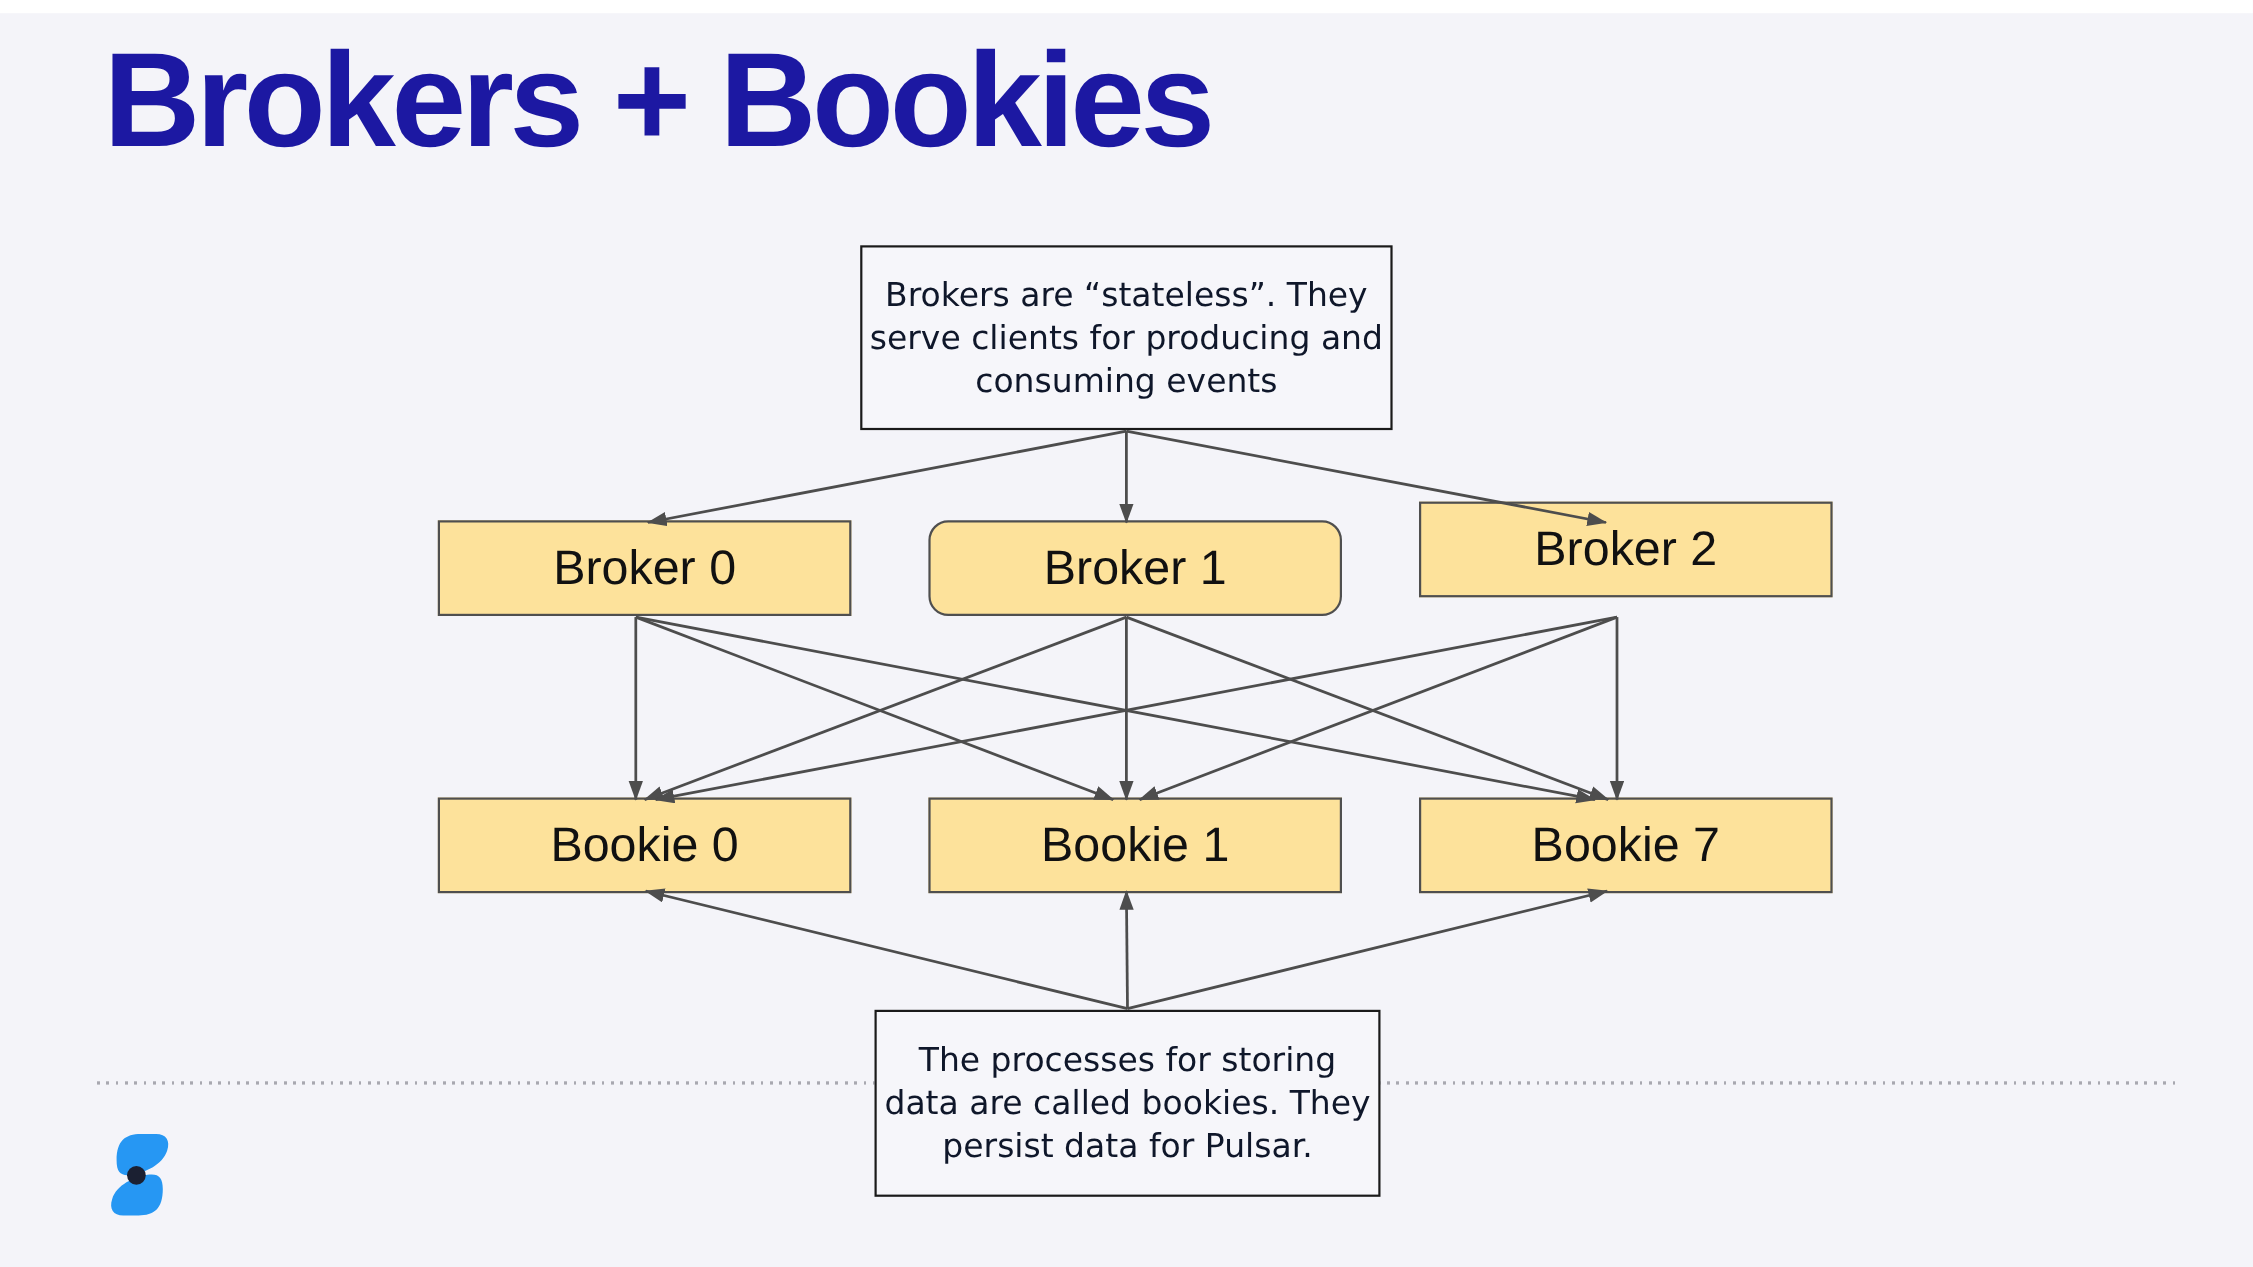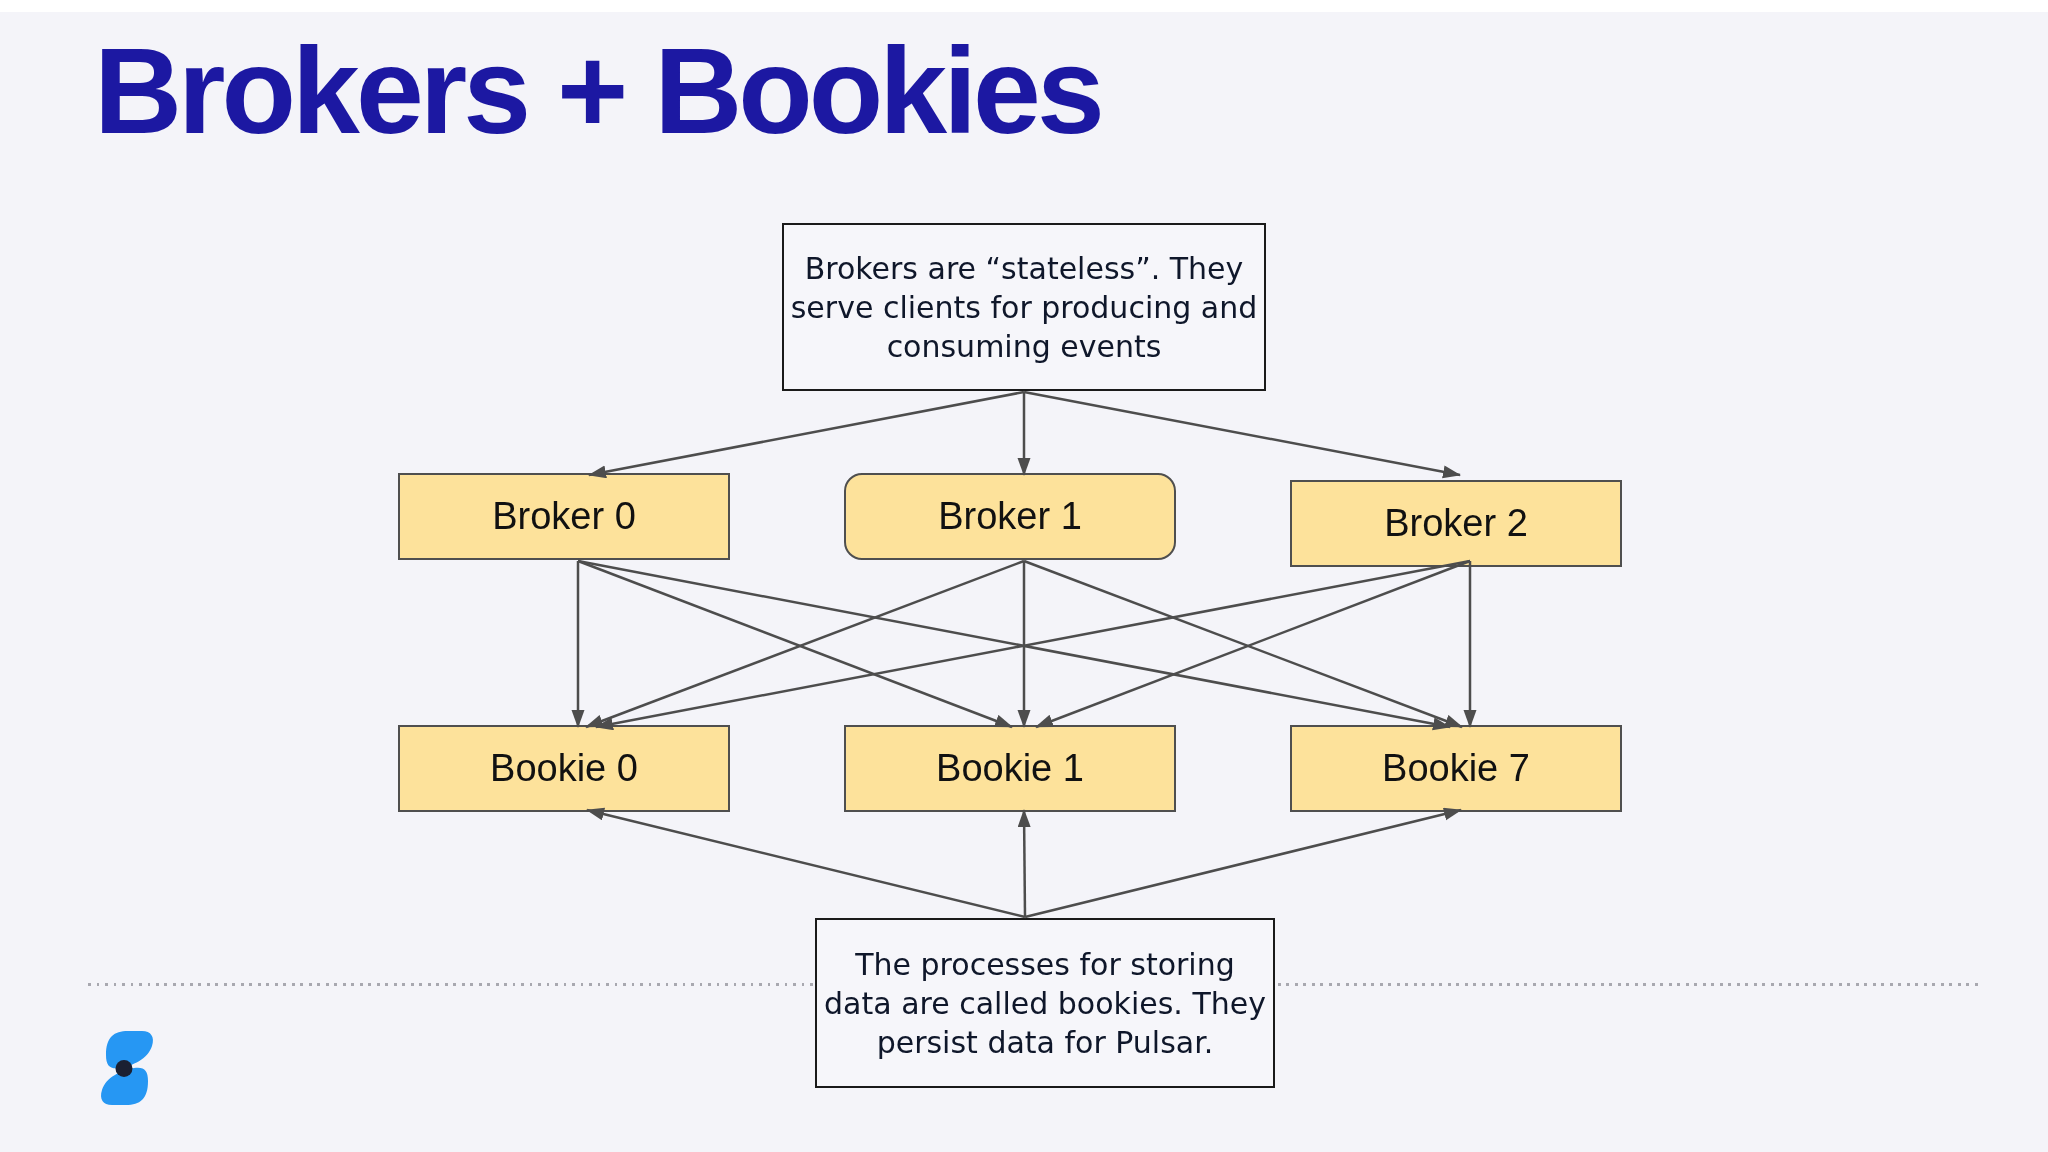--- a/index.html
+++ b/index.html
@@ -16,42 +16,42 @@
          font-size:122px;font-weight:700;letter-spacing:-4px;line-height:1.1;
          color:var(--title,#1C18A2);}
 
   
   .divider{position:absolute;left:88px;top:983px;width:1890px;height:3px;
            background:repeating-linear-gradient(90deg,
              var(--divider,#A8A8B0) 0 2.5px, transparent 2.5px 8.5px);
            z-index:1;}
 
   
-  .node{position:absolute;width:332px;height:87px;box-sizing:border-box;
+  .node{position:absolute;width:376px;height:87px;box-sizing:border-box;
         background:var(--node-fill,#FDE29B);
         border:2.5px solid var(--node-border,#4F4F4F);
         display:flex;align-items:center;justify-content:center;
-        font-size:38px;color:#111;z-index:2;}
+        font-size:44px;color:#111;z-index:2;}
   .broker-0{left:398px;top:473px;}
   .broker-1{left:844px;top:473px;border-radius:18px;}
-  .broker-2{left:1290px;top:480px;}
+  .broker-2{left:1290px;top:456px;}
   .bookie-0{left:398px;top:725px;}
   .bookie-1{left:844px;top:725px;}
   .bookie-2{left:1290px;top:725px;}
 
   
   .note{position:absolute;box-sizing:border-box;
         background:var(--note-fill,#F6F6FA);
         border:2.5px solid var(--note-border,#1A1A1A);
         display:flex;align-items:center;justify-content:center;
         text-align:center;white-space:pre-line;
         font-family:"DejaVu Sans",sans-serif;
         font-size:30px;line-height:39px;color:#0f172a;z-index:2;}
   .note-top{left:782px;top:223px;width:484px;height:168px;}
-  .note-bottom{left:795px;top:918px;width:460px;height:170px;margin-left:20px;}
+  .note-bottom{left:795px;top:918px;width:460px;height:170px;}
 
   .arrows{position:absolute;left:0;top:0;width:2048px;height:1152px;
           z-index:3;pointer-events:none;}
 
   
   .logo{position:absolute;left:98px;top:1025px;width:58px;height:86px;z-index:2;}
   .brand{position:absolute;left:178px;top:1036px;z-index:2;
          font-size:47px;font-weight:700;letter-spacing:-1px;
          color:var(--brand-text,#1A1F36);}
 </style>

